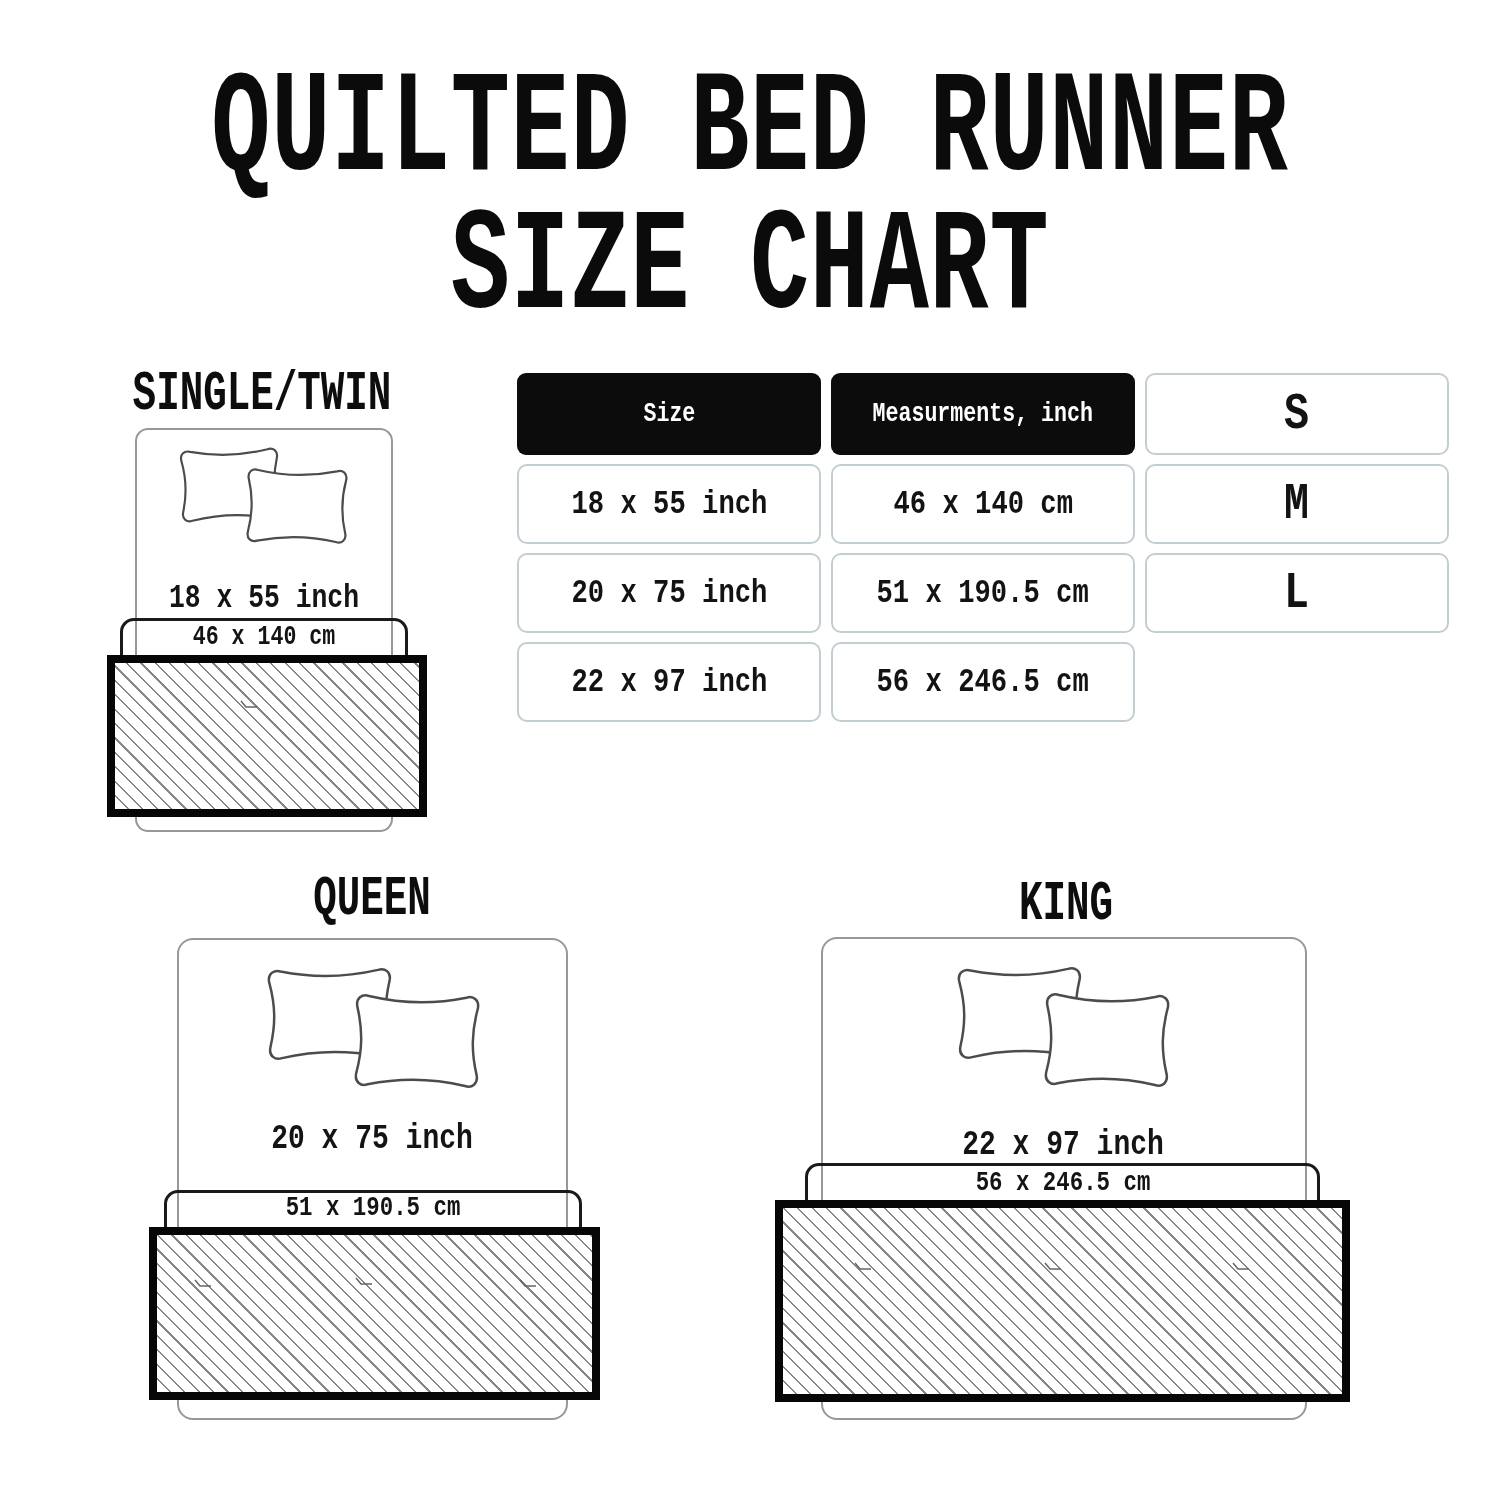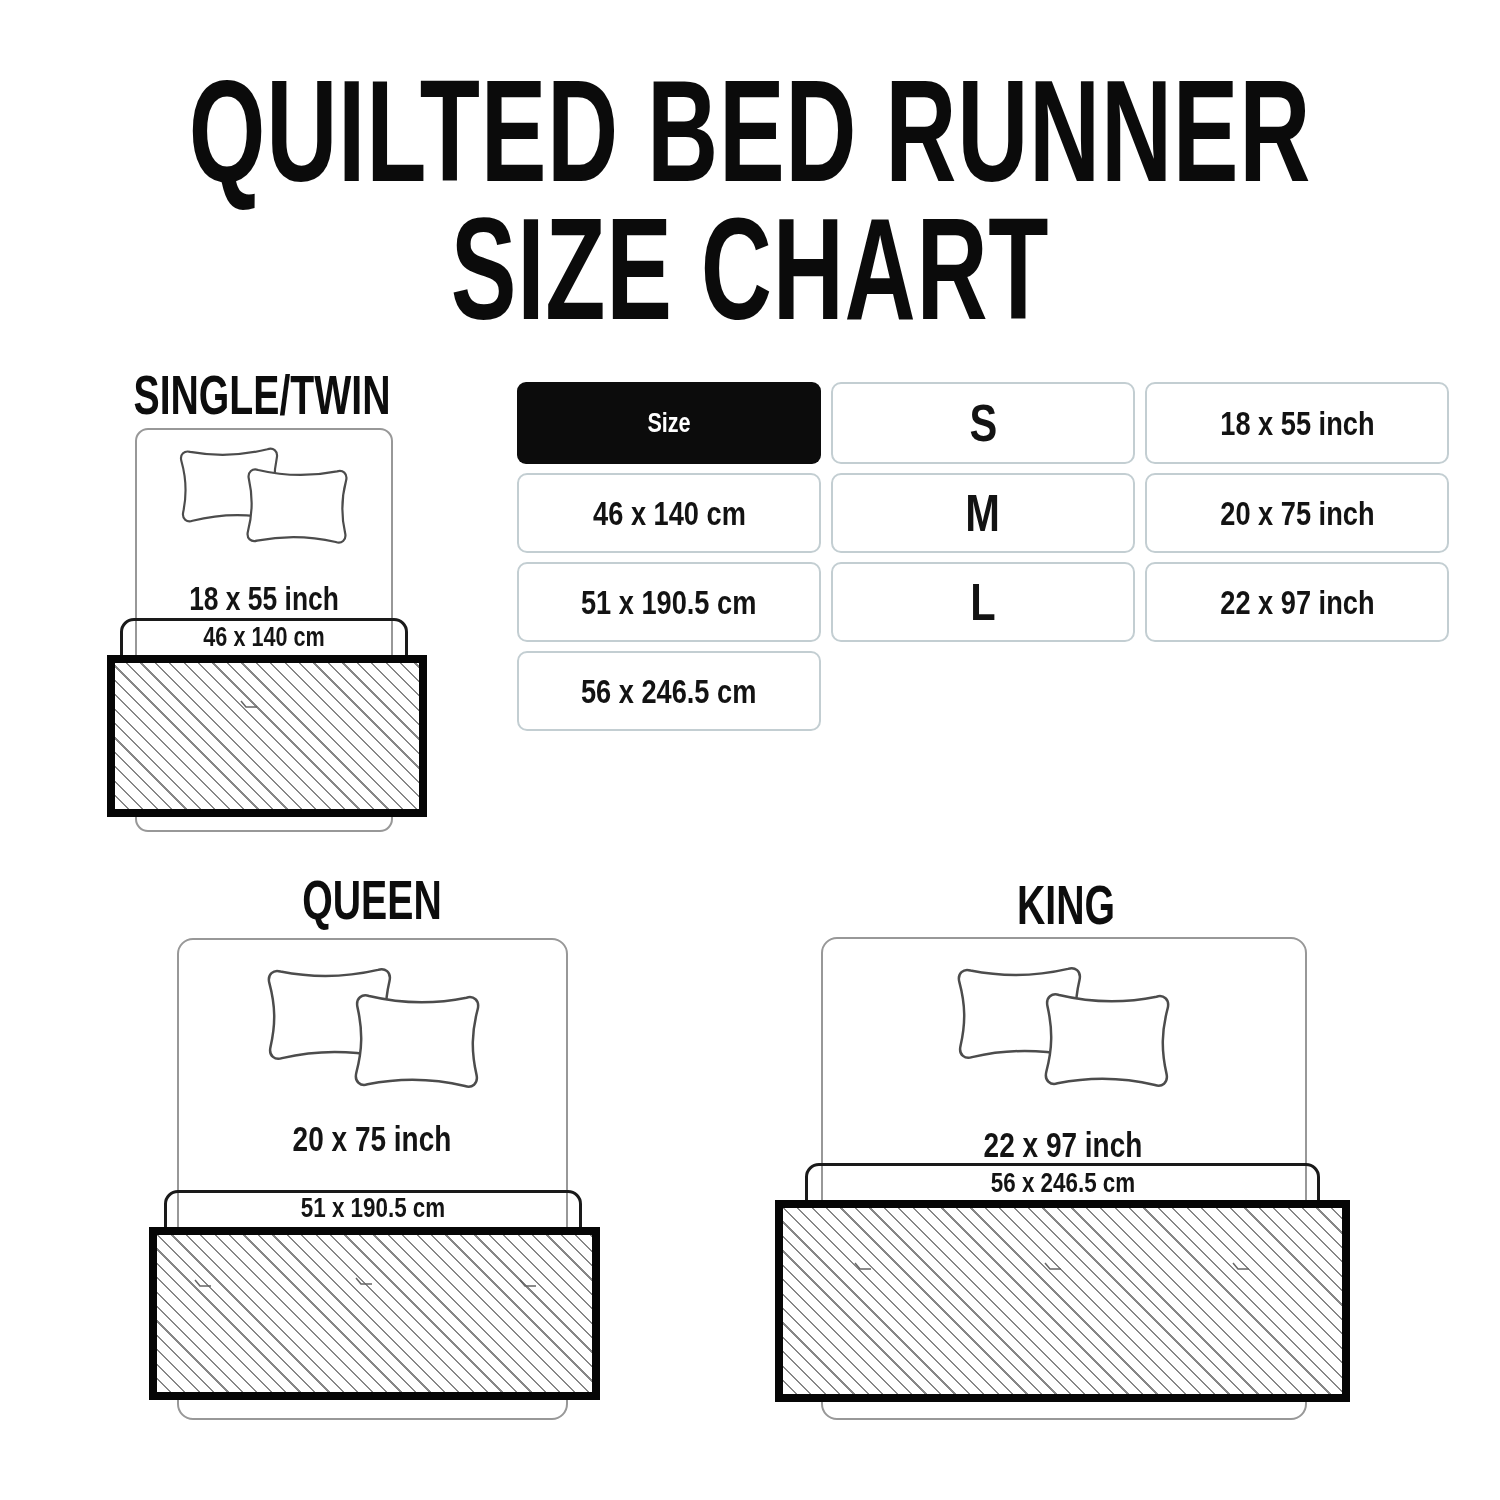--- a/index.html
+++ b/index.html
@@ -1,30 +1,30 @@
 <!DOCTYPE html>
 <html><head>
 <meta charset="utf-8">
 <style>
   html,body{margin:0;padding:0;background:#ffffff;}
   #page{position:relative;width:1500px;height:1500px;background:#ffffff;overflow:hidden;
-        font-family:Liberation Sans, sans-serif;}
+        font-family:Liberation Mono, monospace;}
 
   
   .ctext{position:absolute;white-space:nowrap;font-weight:700;color:#131313;
          transform:translateX(-50%) scaleX(var(--sx,.8));transform-origin:center top;}
 
   .title-line{--sx:.68;font-size:145px;color:#0b0b0b;letter-spacing:1px;}
   #title1{left:750px;top:48px;}
   #title2{left:750px;top:186px;}
 
   
   .size-table{position:absolute;left:517px;top:373px;display:grid;
               grid-template-columns:304px 304px 304px;grid-template-rows:82px 80px 80px 80px;
-              column-gap:10px;row-gap:9px;margin-top:9px;}
+              column-gap:10px;row-gap:9px;}
   .th{background:#0c0c0c;border-radius:9px;display:flex;align-items:center;justify-content:center;
       color:#ffffff;font-size:27px;font-weight:700;}
   .td{background:#ffffff;border:2px solid #c3ced2;border-radius:10px;box-sizing:border-box;
       display:flex;align-items:center;justify-content:center;font-weight:700;color:#131313;font-size:34px;}
   .td.sz{font-size:52px;}
   .th span,.td span{display:inline-block;transform:scaleX(.8);white-space:nowrap;}
 
   
   .bed{position:absolute;border:2px solid #989898;border-radius:16px;background:transparent;box-sizing:border-box;}
   .d1-bed{left:135px;top:428px;width:258px;height:404px;border-radius:13px;}
@@ -74,20 +74,23 @@
 <body>
 
 <div id="page">
 
   <div id="title1" class="ctext title-line">QUILTED BED RUNNER</div>
   <div id="title2" class="ctext title-line">SIZE CHART</div>
 
   <div class="size-table">
     <div class="th">
         <span>Size</span>
+      </div>
+    <div class="th">
+        <span>Measurments, inch</span>
       </div>
 
     <div class="td sz">
         <span>S</span>
       </div>
     <div class="td">
         <span>18 x 55 inch</span>
       </div>
     <div class="td">
         <span>46 x 140 cm</span>

